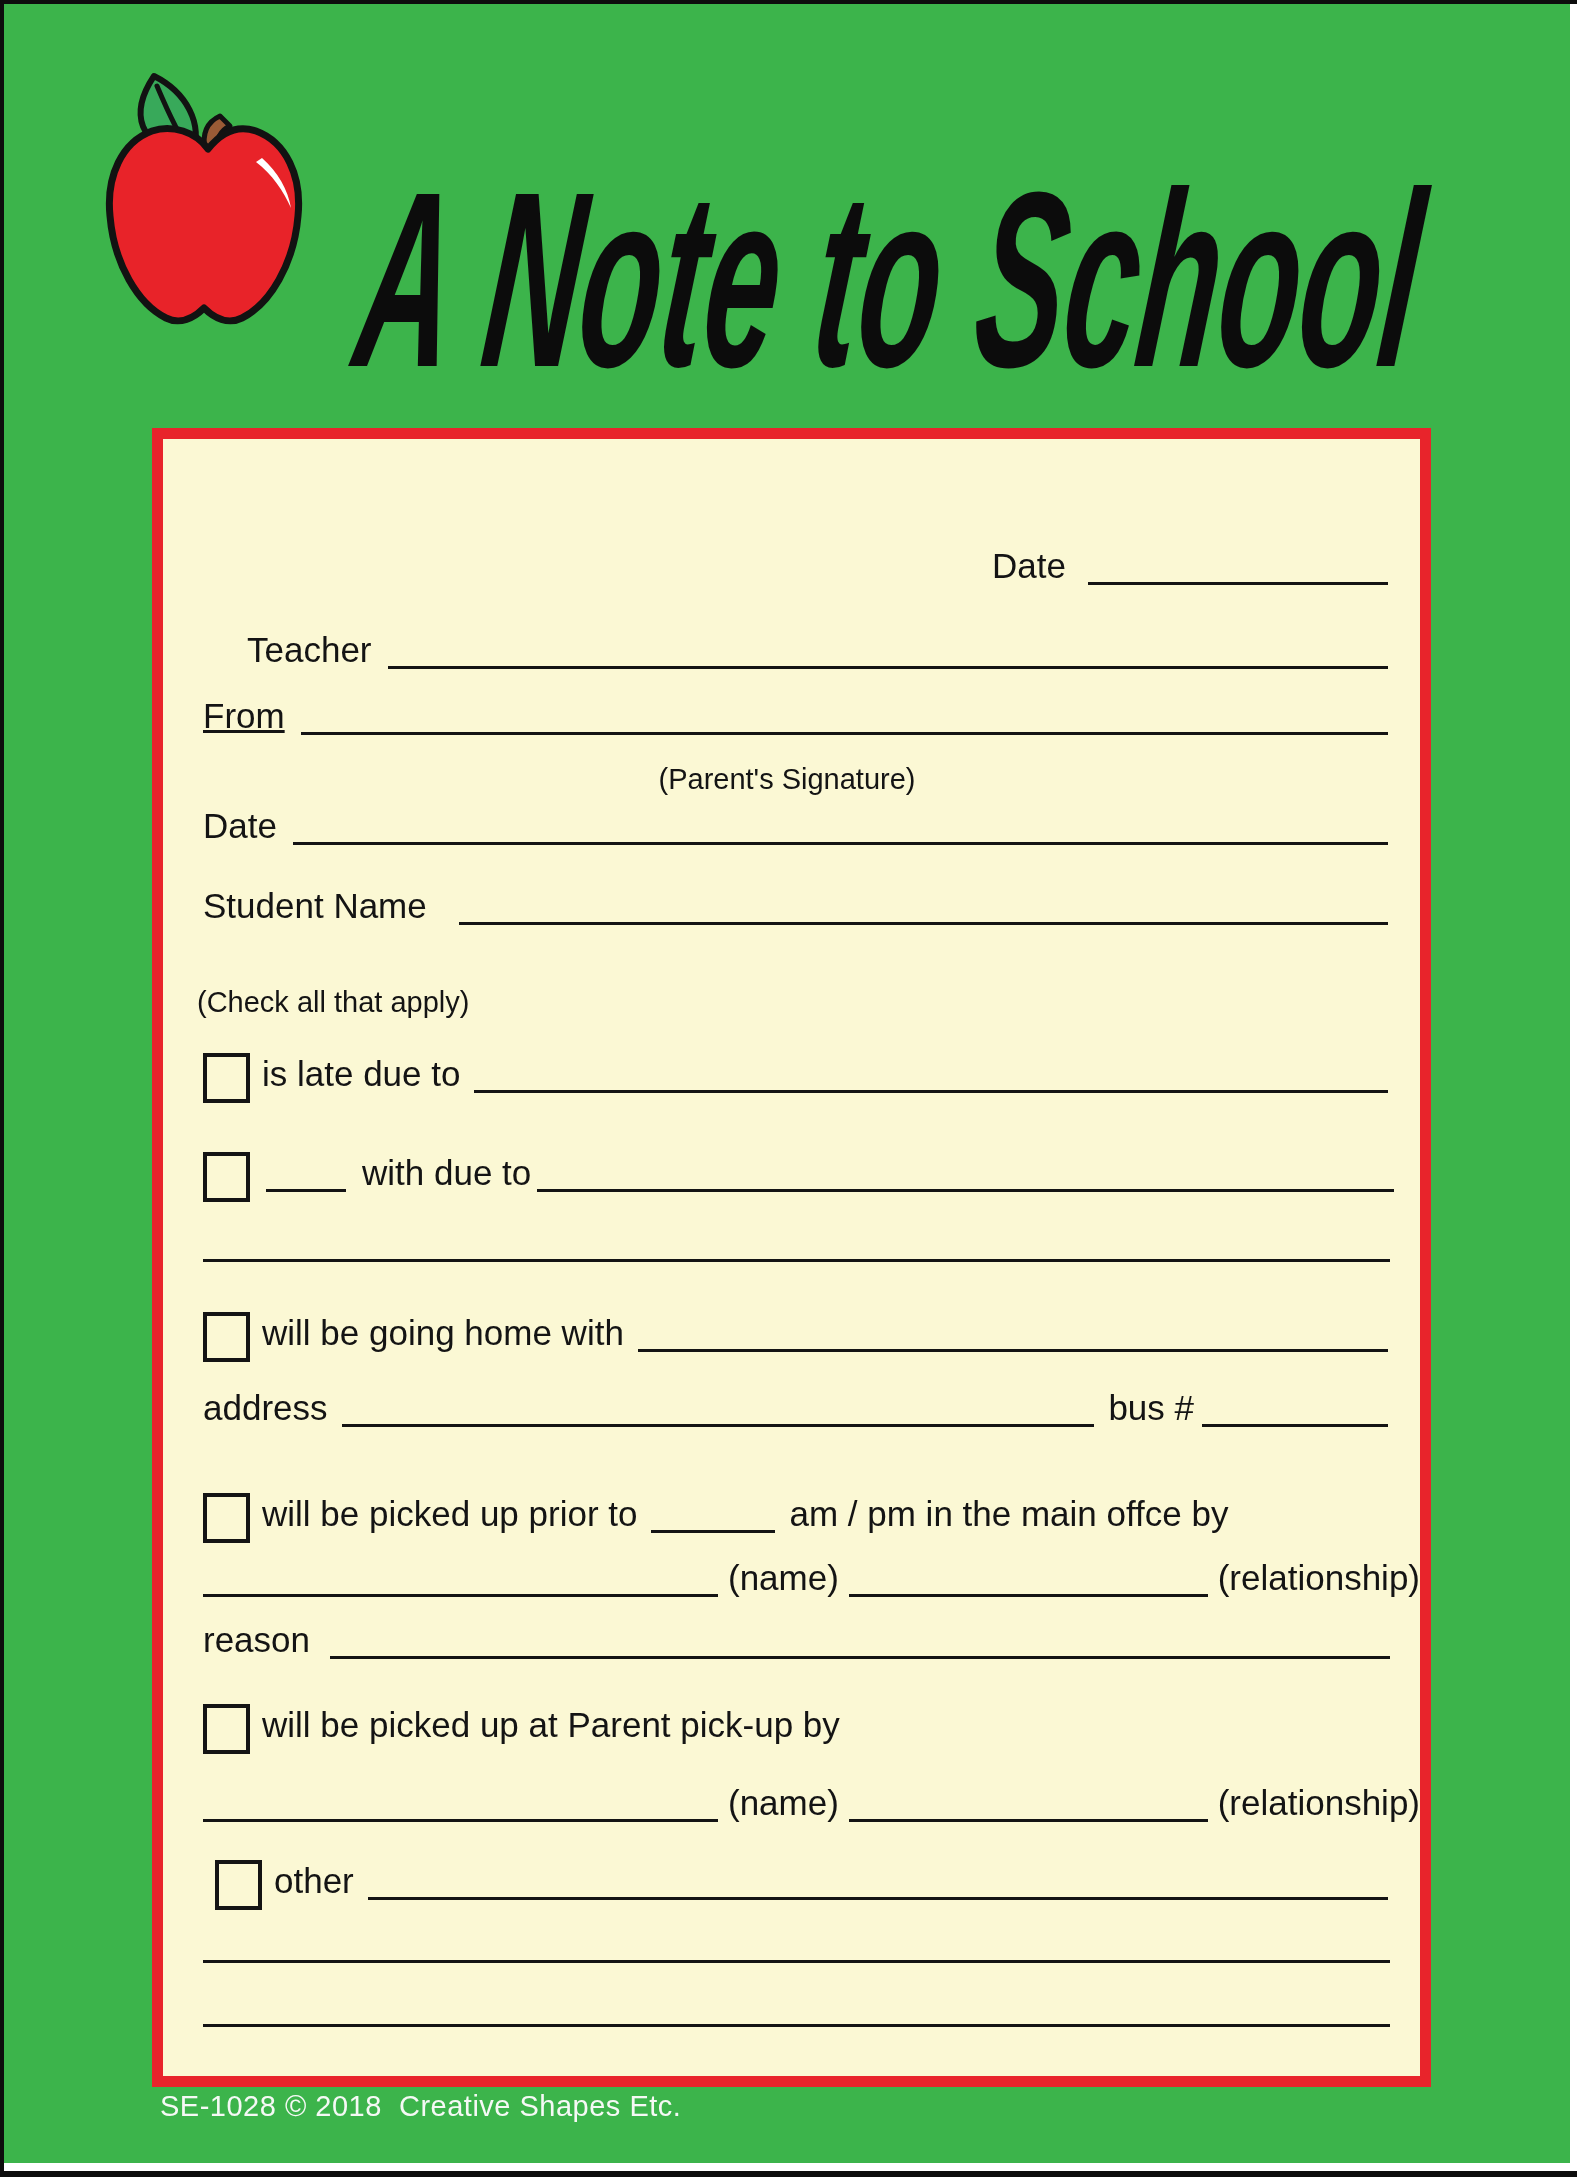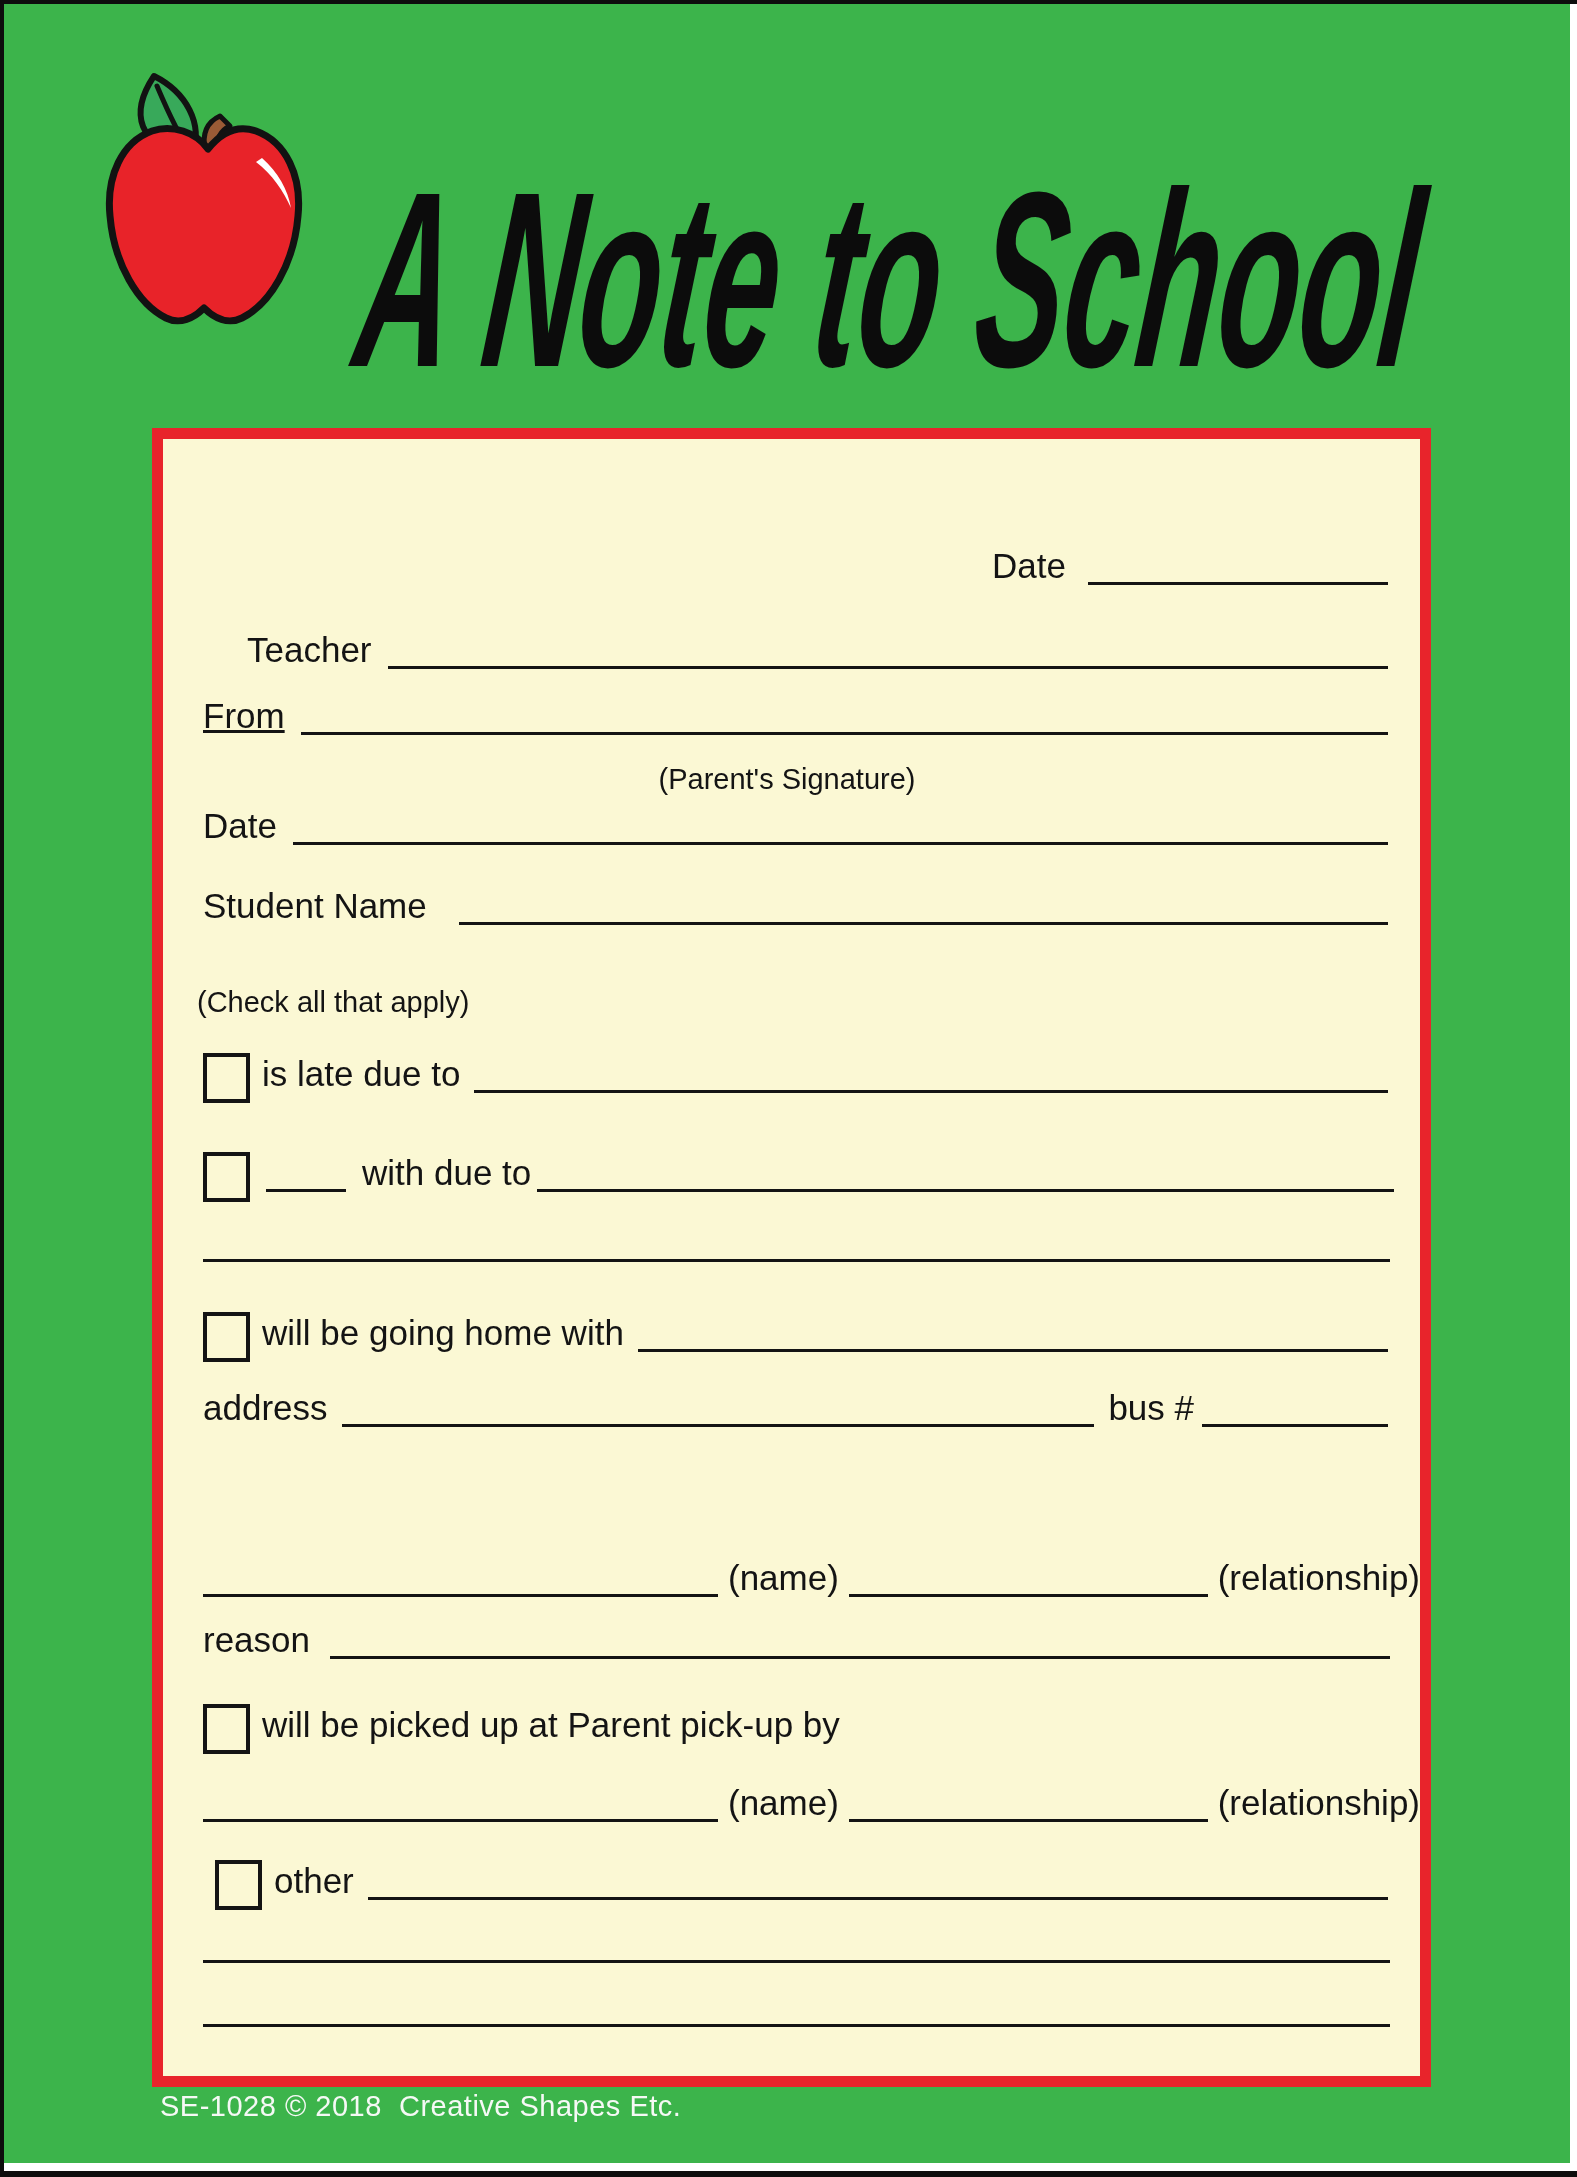--- a/index.html
+++ b/index.html
@@ -111,20 +111,26 @@
         <span class="lbl" style="margin-left:14px;">bus #</span>
         <span class="u" style="width:186px;margin-left:8px;"></span>
       </div>
 
       <div class="row" style="top:873px;left:40px;right:32px;">
         <span class="chk"></span>
         <span class="lbl">will be going home with</span>
         <span class="u flex" style="margin-left:14px;"></span>
       </div>
 
+      <div class="row" style="top:1054px;left:40px;right:32px;">
+        <span class="chk"></span>
+        <span class="lbl">will be picked up prior to</span>
+        <span class="u" style="width:124px;margin-left:14px;margin-right:14px;"></span>
+        <span class="lbl">am / pm in the main offce by</span>
+      </div>
 
       <div class="row" style="top:1118px;left:40px;right:0;">
         <span class="u" style="width:515px;"></span>
         <span class="lbl" style="margin:0 10px 4px 10px;">(name)</span>
         <span class="u flex"></span>
         <span class="lbl" style="margin-left:10px;">(relationship)</span>
       </div>
 
       <div class="row" style="top:1180px;left:40px;right:30px;">
         <span class="lbl">reason</span>

